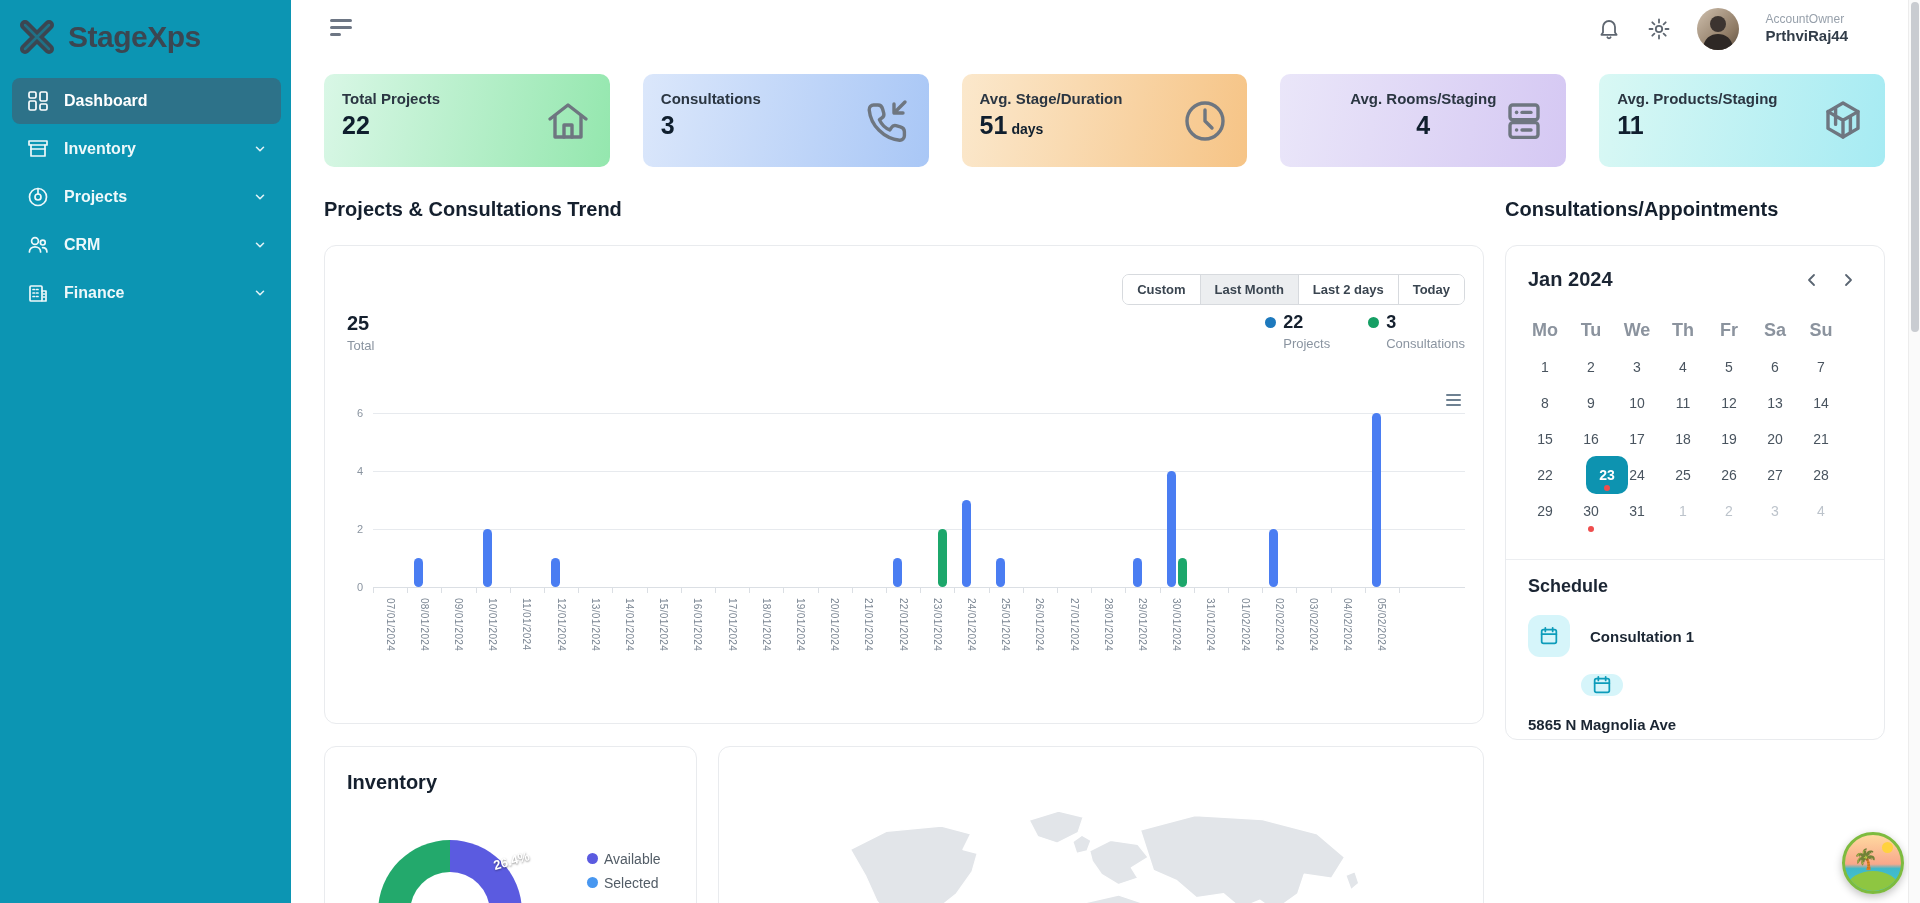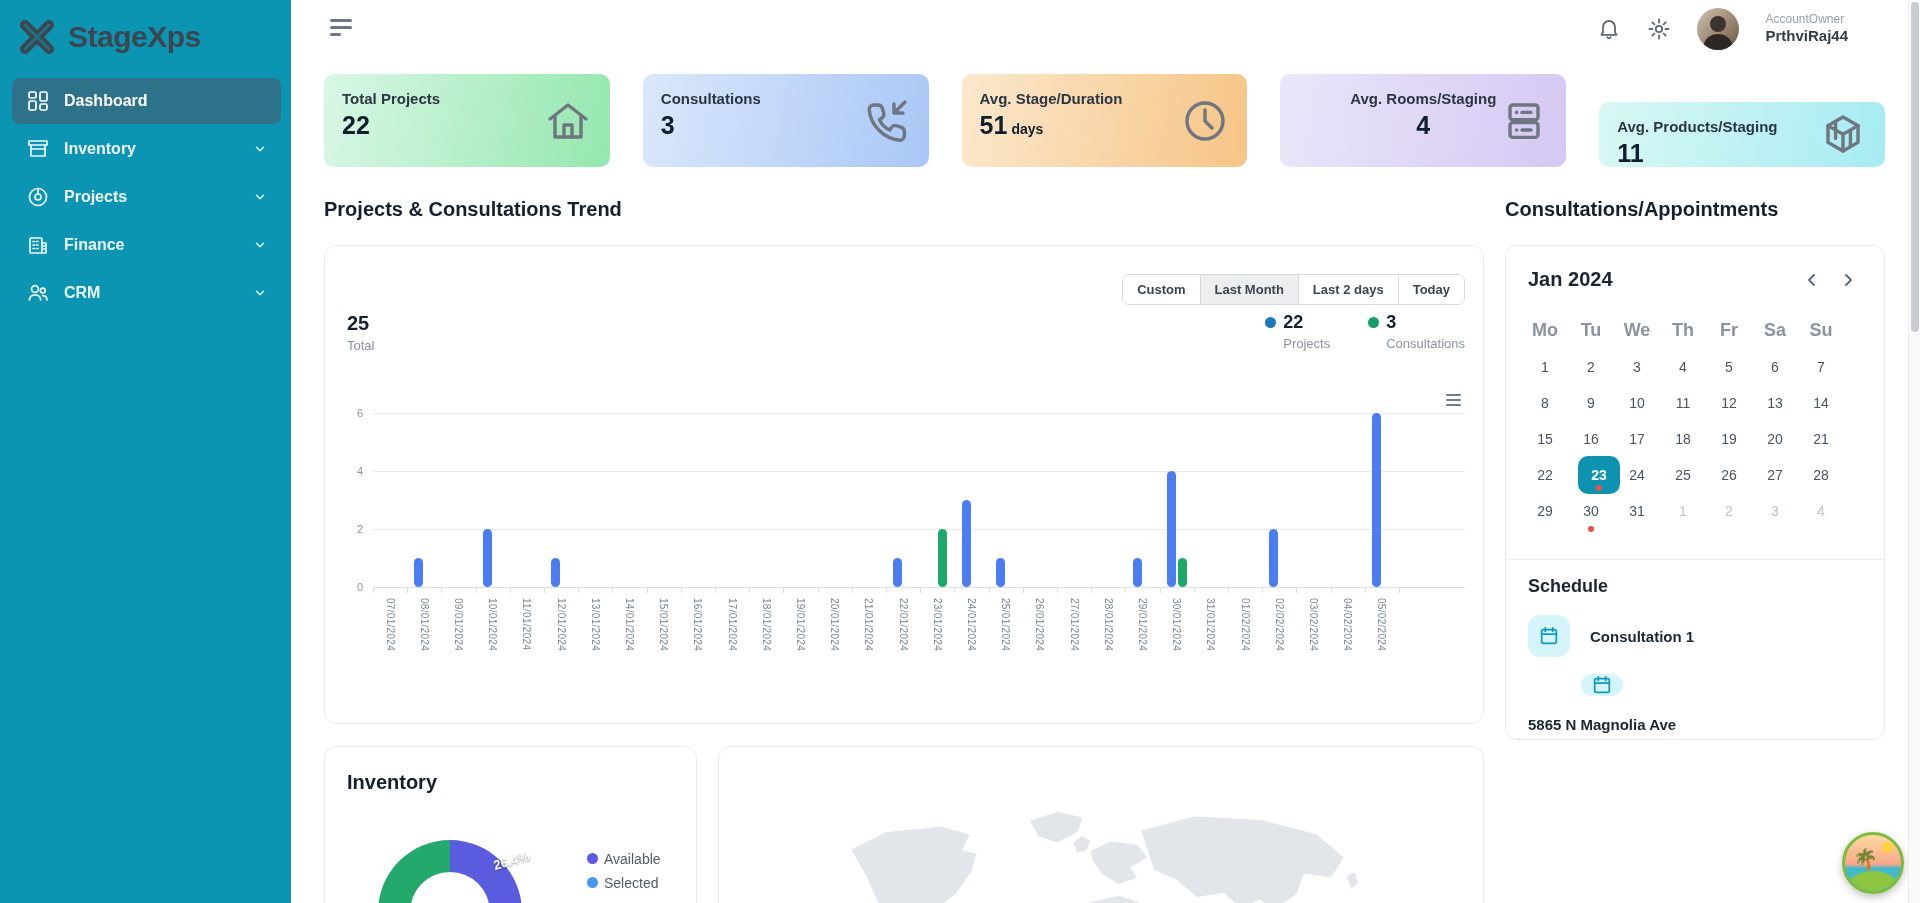--- a/index.html
+++ b/index.html
@@ -75,21 +75,21 @@
     background:#fff; border:1px solid #e9ebee; border-radius:12px; }
   .cal-head { position:absolute; left:22px; top:22px; font-size:20px; font-weight:bold; color:#1b2533; }
   .cal-nav { position:absolute; top:26px; width:16px; height:16px; color:#5a6572; cursor:pointer; }
   .cal-nav.prev { right:64px; } .cal-nav.next { right:28px; }
   .cal-grid { position:absolute; left:16px; top:66px; width:322px; }
   .cal-row { display:flex; }
   .cal-wd { width:46px; text-align:center; font-size:18px; font-weight:bold; color:#8b939e; padding:8px 0; }
   .cal-cell { position:relative; width:46px; height:36px; display:flex; align-items:center; justify-content:center;
     font-size:14px; color:#49545f; cursor:pointer; }
   .cal-cell.muted { color:#bcc3cb; }
-  .cal-cell .pill { position:absolute; left:10px; top:-1px; width:42px; height:38px; border-radius:10px;
+  .cal-cell .pill { position:absolute; left:18px; top:-1px; width:42px; height:38px; border-radius:10px;
     background:#0d93b0; display:flex; align-items:center; justify-content:center; color:#fff; font-weight:bold; }
   .cal-dot { position:absolute; left:50%; transform:translateX(-50%); width:6px; height:6px; border-radius:50%; background:#ef4d4d; }
   .appt-divider { position:absolute; left:0; right:0; top:313px; border-top:1px solid #eceef1; }
   .sched-title { position:absolute; left:22px; top:330px; font-size:18px; font-weight:bold; color:#1b2533; }
   .sched-item { position:absolute; left:22px; height:44px; display:flex; align-items:center; gap:20px; cursor:pointer; }
   .sched-ic { width:42px; height:42px; border-radius:12px; background:#d6f5fa; display:flex; align-items:center; justify-content:center; color:#0d9cba; }
   .sched-label { font-size:15px; font-weight:bold; color:#1b2633; }
 
   
   .inv-card { position:absolute; left:324px; top:746px; width:373px; height:240px;
@@ -157,37 +157,37 @@
             <circle cx="12" cy="12" r="3"></circle>
             <path d="M12 3.5 V9"></path>
           </svg></span>
         <span class="nav-label">Projects</span>
         <svg class="chev" viewBox="0 0 16 12" fill="none" stroke="currentColor" stroke-width="1.8" stroke-linecap="round" stroke-linejoin="round">
           <path d="M4 4 l4 4 4-4"></path>
         </svg>
       </div>
       <div class="nav-item">
         <span class="nav-ic"><svg class="nav-ic" viewBox="0 0 24 24" fill="none" stroke="currentColor" stroke-width="1.7" stroke-linecap="round" stroke-linejoin="round">
-            <rect x="4" y="5" width="12" height="15" rx="1"></rect>
-            <path d="M16 10 h4 v10 h-4"></path>
-            <path d="M7 8.5 h1.5 M10.5 8.5 H12 M7 12 h1.5 M10.5 12 H12 M7 15.5 h1.5 M10.5 15.5 H12 M17.5 13 h1 M17.5 16 h1"></path>
-          </svg></span>
-        <span class="nav-label">Finance</span>
-        <svg class="chev" viewBox="0 0 16 12" fill="none" stroke="currentColor" stroke-width="1.8" stroke-linecap="round" stroke-linejoin="round">
-          <path d="M4 4 l4 4 4-4"></path>
-        </svg>
-      </div>
-      <div class="nav-item">
-        <span class="nav-ic"><svg class="nav-ic" viewBox="0 0 24 24" fill="none" stroke="currentColor" stroke-width="1.7" stroke-linecap="round" stroke-linejoin="round">
             <circle cx="9" cy="8" r="3.4"></circle>
             <path d="M3.4 19 c0-3.2 2.6-5.2 5.6-5.2 s5.6 2 5.6 5.2"></path>
             <circle cx="16.8" cy="9.6" r="2.4"></circle>
             <path d="M16.6 14.6 c2.4 0 4.3 1.7 4.3 4.4"></path>
           </svg></span>
         <span class="nav-label">CRM</span>
+        <svg class="chev" viewBox="0 0 16 12" fill="none" stroke="currentColor" stroke-width="1.8" stroke-linecap="round" stroke-linejoin="round">
+          <path d="M4 4 l4 4 4-4"></path>
+        </svg>
+      </div>
+      <div class="nav-item">
+        <span class="nav-ic"><svg class="nav-ic" viewBox="0 0 24 24" fill="none" stroke="currentColor" stroke-width="1.7" stroke-linecap="round" stroke-linejoin="round">
+            <rect x="4" y="5" width="12" height="15" rx="1"></rect>
+            <path d="M16 10 h4 v10 h-4"></path>
+            <path d="M7 8.5 h1.5 M10.5 8.5 H12 M7 12 h1.5 M10.5 12 H12 M7 15.5 h1.5 M10.5 15.5 H12 M17.5 13 h1 M17.5 16 h1"></path>
+          </svg></span>
+        <span class="nav-label">Finance</span>
         <svg class="chev" viewBox="0 0 16 12" fill="none" stroke="currentColor" stroke-width="1.8" stroke-linecap="round" stroke-linejoin="round">
           <path d="M4 4 l4 4 4-4"></path>
         </svg>
       </div>
     </nav>
 </aside>
 
 <header class="topbar">
   <div class="burger">
       <i></i>
@@ -247,21 +247,21 @@
       <div class="stat-value">4</div>
       <span class="stat-ic"><svg class="stat-ic-svg" viewBox="0 0 24 24" fill="none" stroke="currentColor" stroke-width="1.7" stroke-linecap="round" stroke-linejoin="round">
           <rect x="5" y="4" width="14" height="7.4" rx="1.4"></rect>
           <rect x="5" y="12.8" width="14" height="7.4" rx="1.4"></rect>
           <circle cx="8.3" cy="7.7" r=".9" fill="currentColor" stroke="none"></circle>
           <path d="M11 7.7 h4.5"></path>
           <circle cx="8.3" cy="16.5" r=".9" fill="currentColor" stroke="none"></circle>
           <path d="M11 16.5 h4.5"></path>
         </svg></span>
     </div>
-    <div class="stat-card" style="background: linear-gradient(100deg, rgb(217, 248, 244) 0%, rgb(166, 235, 243) 100%); margin-top: 28px;">
+    <div class="stat-card" style="background: linear-gradient(100deg, rgb(217, 248, 244) 0%, rgb(166, 235, 243) 100%);">
       <div class="stat-label">Avg. Products/Staging</div>
       <div class="stat-value">11</div>
       <span class="stat-ic"><svg class="stat-ic-svg" viewBox="0 0 24 24" fill="none" stroke="currentColor" stroke-width="1.7" stroke-linecap="round" stroke-linejoin="round">
           <path d="M12 3 l7.5 4.3 v8.4 L12 20 4.5 15.7 V7.3 z"></path>
           <path d="M4.5 7.3 L12 11.6 19.5 7.3 M12 11.6 V20 M15.7 9.5 v8.3 M8.3 13.7 V5.4"></path>
         </svg></span>
     </div>
   </div>
 
 <h2 class="sec-title" style="left:324px; top:198px;">Projects &amp; Consultations Trend</h2>

